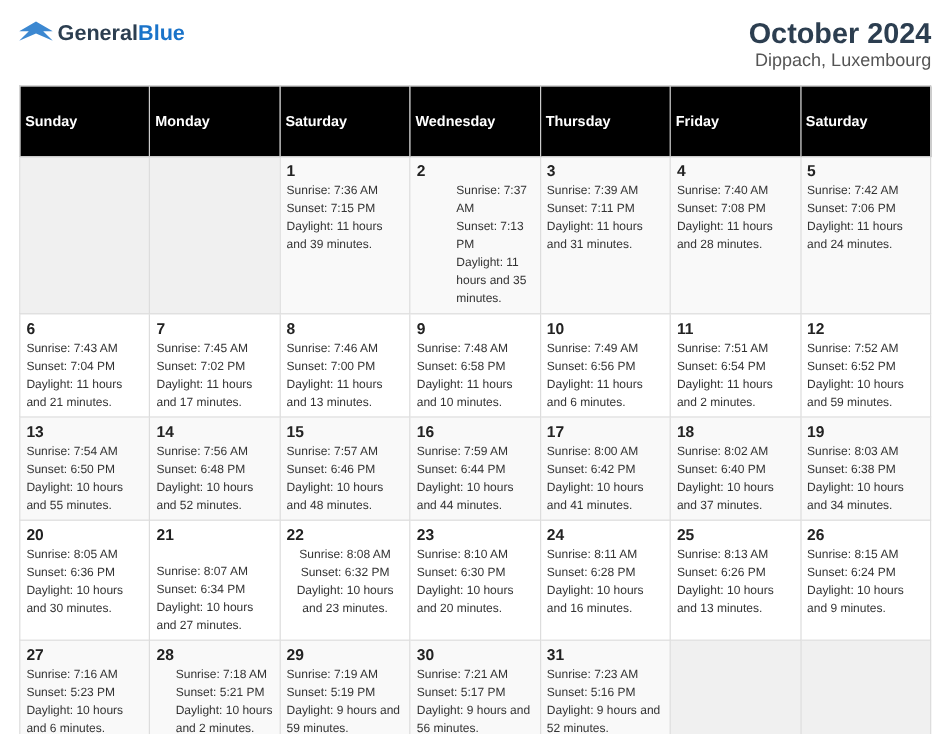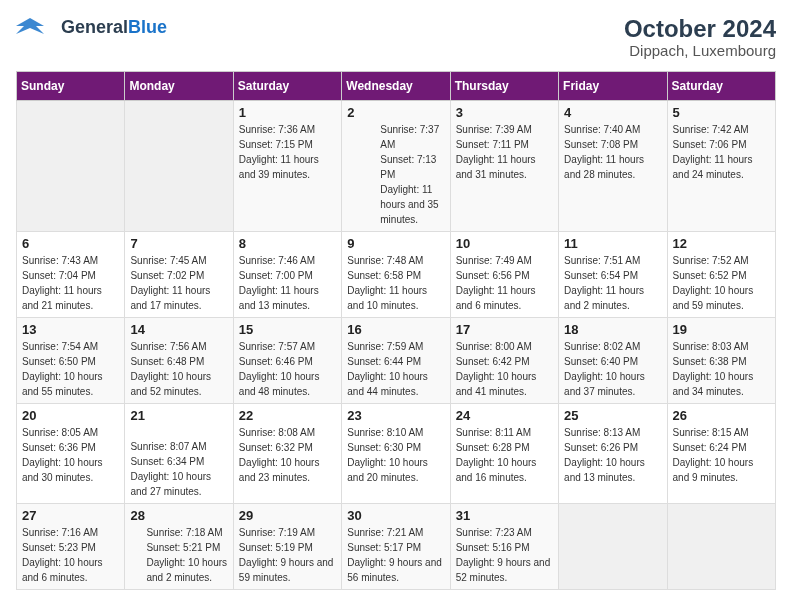--- a/index.html
+++ b/index.html
@@ -12,21 +12,21 @@
     }
     .header-area {
       display: flex;
       justify-content: space-between;
       align-items: flex-start;
       margin-bottom: 12px;
     }
     .logo {
       display: flex;
       align-items: center;
-      gap: 17px;
+      gap: 4px;
     }
     .logo-text-general {
       font-size: 18px;
       font-weight: bold;
       color: #2c3e50;
     }
     .logo-text-blue {
       font-size: 18px;
       font-weight: bold;
       color: #1a73c9;
@@ -47,25 +47,25 @@
     .title-location {
       font-size: 15px;
       color: #555;
     }
     table {
       width: 100%;
       border-collapse: collapse;
       table-layout: fixed;
     }
     thead tr th {
-      background-color: #701a75;
+      background-color: #000000;
       color: #fff;
       font-size: 12px;
       font-weight: bold;
-      padding: 7px 4px;
+      padding: 22px 4px;
       text-align: left;
       border: 1px solid #ccc;
     }
     tbody tr td {
       vertical-align: top;
       font-size: 10px;
       color: #333;
       padding: 4px 5px;
       border: 1px solid #ddd;
       height: 80px;
@@ -251,21 +251,21 @@
 Daylight: 10 hours and 30 minutes.</div>
         </td>
         <td>
           <span class="day-number">21</span>
           <div class="day-info" style="white-space: pre-line; margin-top: 16px;">Sunrise: 8:07 AM
 Sunset: 6:34 PM
 Daylight: 10 hours and 27 minutes.</div>
         </td>
         <td>
           <span class="day-number">22</span>
-          <div class="day-info" style="white-space: pre-line;">Sunrise: 8:08 AM
+          <div class="day-info" style="white-space: pre-line; text-align: center;">Sunrise: 8:08 AM
 Sunset: 6:32 PM
 Daylight: 10 hours and 23 minutes.</div>
         </td>
         <td>
           <span class="day-number">23</span>
           <div class="day-info" style="white-space: pre-line;">Sunrise: 8:10 AM
 Sunset: 6:30 PM
 Daylight: 10 hours and 20 minutes.</div>
         </td>
         <td>

